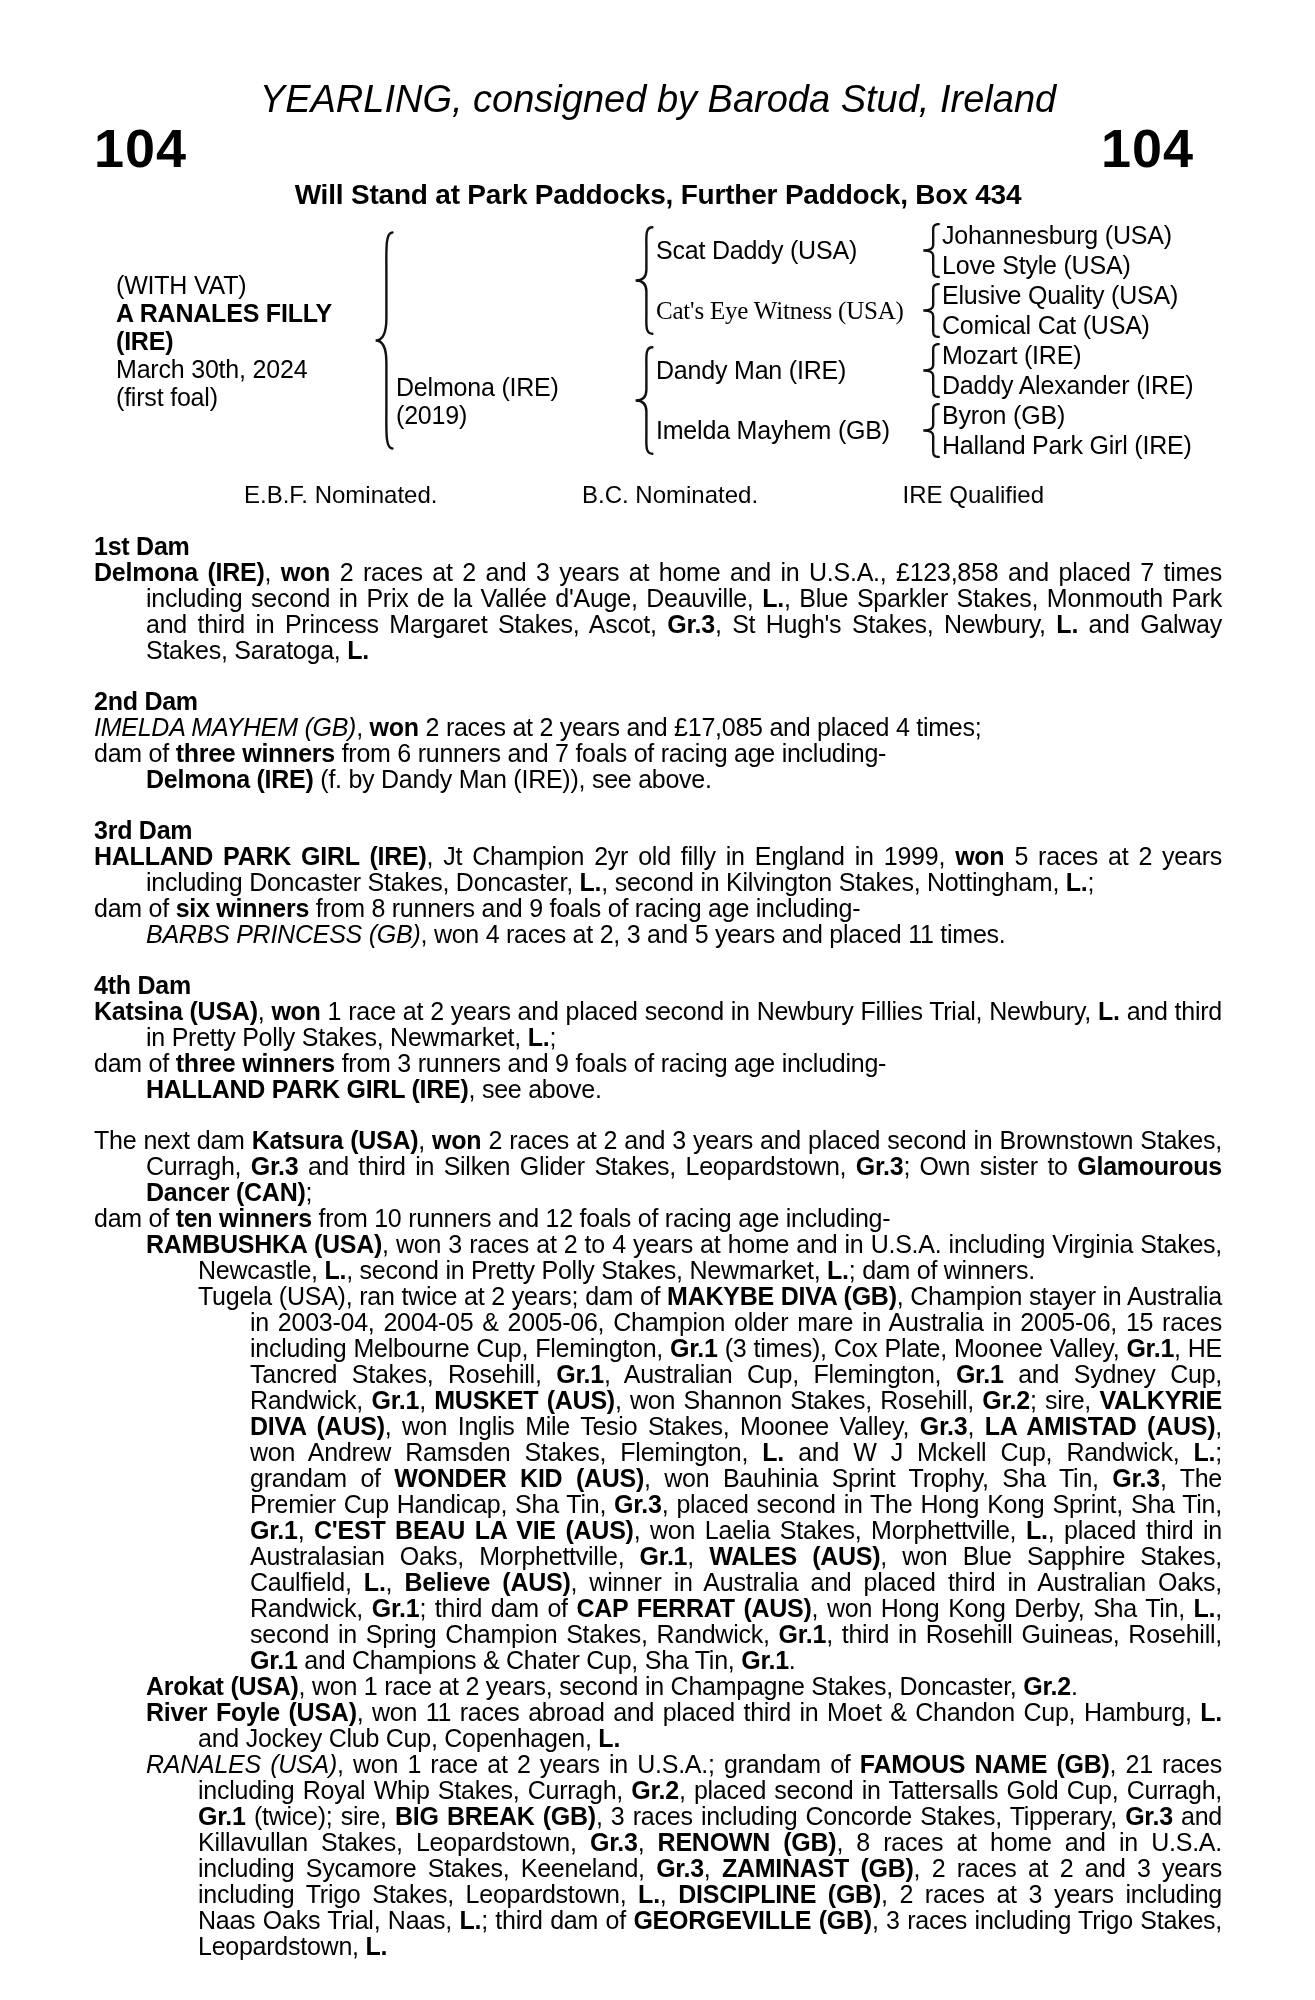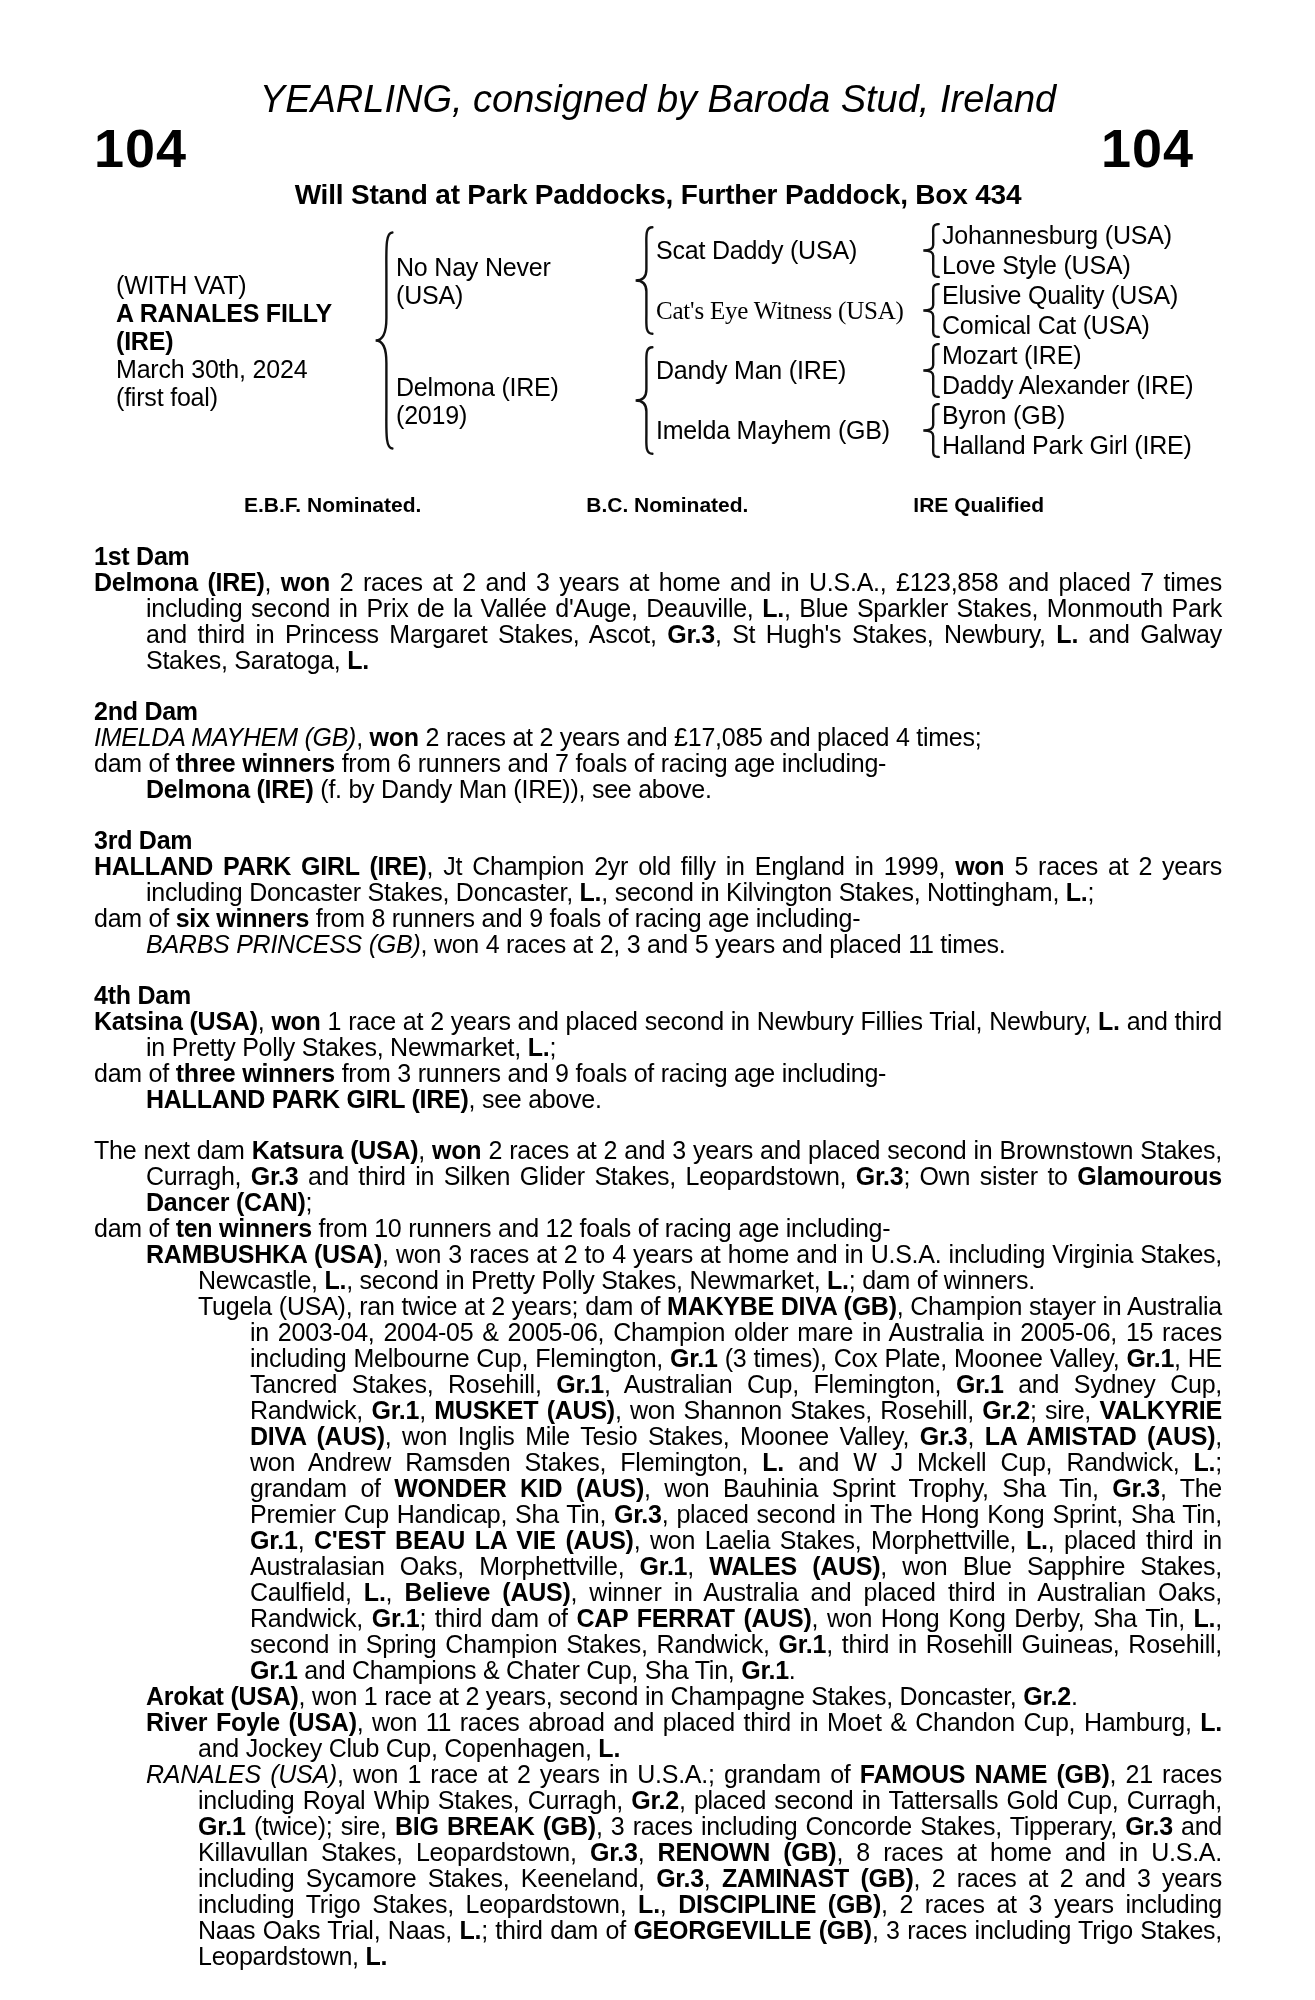--- a/index.html
+++ b/index.html
@@ -69,27 +69,27 @@
   .g3r5{grid-row:5}.g3r6{grid-row:6}.g3r7{grid-row:7}.g3r8{grid-row:8}
   .brace{display:flex;}
   .br1{grid-column:2;grid-row:1/9;padding:6px 0;}
   .br2a{grid-column:4;grid-row:1/5;padding:3px 0;}
   .br2b{grid-column:4;grid-row:5/9;padding:3px 0;}
   .br3{grid-column:6;padding:1px 0;}
   .br3a{grid-row:1/3}.br3b{grid-row:3/5}.br3c{grid-row:5/7}.br3d{grid-row:7/9}
   .brace svg{width:100%;height:100%;}
   
   .noms{
-    margin-top:32px;
+    margin-top:22px;
     display:flex;
     justify-content:space-between;
     padding-left:150px;
     padding-right:178px;
-    font-weight:bold;
-    font-size:21px;
+    font-weight:normal;
+    font-size:24px;
     line-height:27px;
   }
   
   .sections{font-size:25px;line-height:26px;letter-spacing:-0.25px;}
   .section{margin-top:25px;}
   .sec-heading{font-weight:bold;}
   .para{text-align:justify;}
   .para span{white-space:pre-wrap;}
   .b{font-weight:bold;}
   .i{font-style:italic;}
@@ -117,24 +117,20 @@
       <div>March 30th, 2024</div>
       <div>(first foal)</div>
     </div>
 
     <div class="brace br1">
       <svg viewBox="0 0 20 100" preserveAspectRatio="none">
           <path d="M17 2 C11 2 12 10 12 20 L12 40 C12 47 9 50 3 50 C9 50 12 53 12 60 L12 80 C12 90 11 98 17 98" fill="none" stroke="#111" stroke-width="2.4" vector-effect="non-scaling-stroke" stroke-linecap="round"></path>
         </svg>
     </div>
 
-    <div class="sire-cell cellcol g1">
-      <div>No Nay Never</div>
-      <div>(USA)</div>
-    </div>
     <div class="damc-cell cellcol g1">
       <div>Delmona (IRE)</div>
       <div>(2019)</div>
     </div>
 
     <div class="brace br2a">
       <svg viewBox="0 0 20 100" preserveAspectRatio="none">
           <path d="M17 2 C11 2 12 10 12 20 L12 40 C12 47 9 50 3 50 C9 50 12 53 12 60 L12 80 C12 90 11 98 17 98" fill="none" stroke="#111" stroke-width="2.4" vector-effect="non-scaling-stroke" stroke-linecap="round"></path>
         </svg>
     </div>

